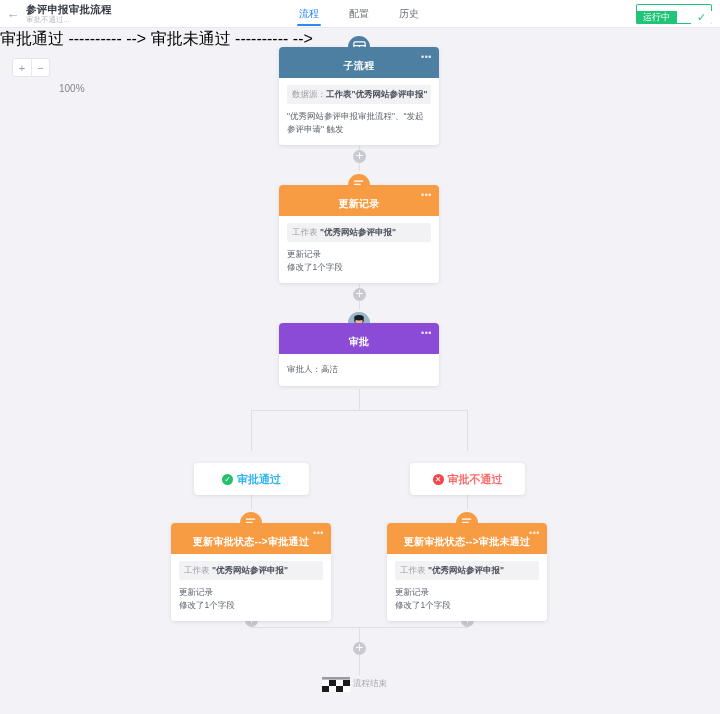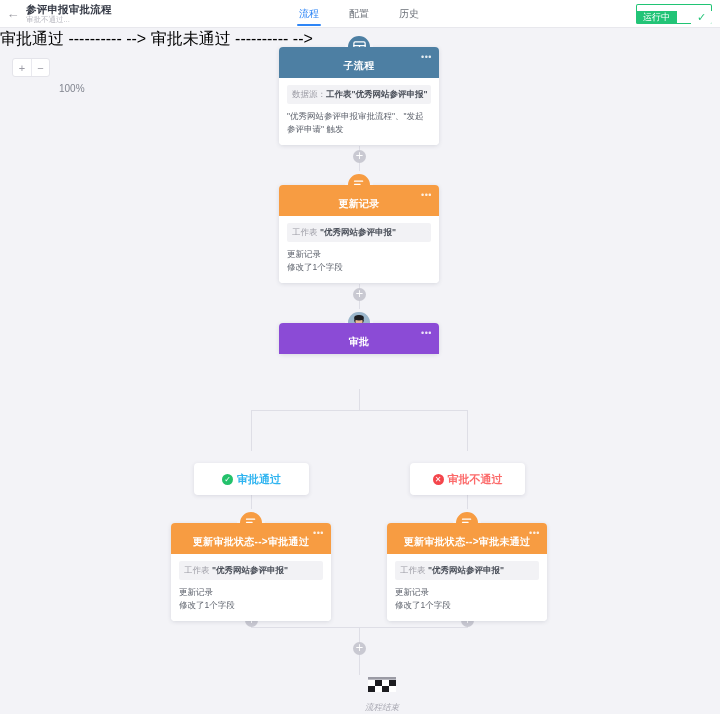--- a/index.html
+++ b/index.html
@@ -149,23 +149,22 @@
   .ic-circle {
     width: 11px; height: 11px; border-radius: 50%; color: #fff;
     font-size: 8px; line-height: 11px; text-align: center;
     font-family: "DejaVu Sans", sans-serif;
   }
   .ic-ok { background: #23c16b; }
   .ic-no { background: #f4454b; }
 
   
   .endnode {
-    position: absolute; display: flex; flex-direction: column; align-items: flex-end;
+    position: absolute; display: flex; align-items: flex-start;
     width: 80px;
-    font-style: italic;
   }
   .flag { width: 34px; height: 24px; }
   .end-label { font-size: 8.5px; color: #a7a7b1; margin-top: 3px; }
 
   
   .avatar-img { width: 100%; height: 100%; display: block; }
 </style>
 </head>
 <body>
 
@@ -273,20 +272,25 @@
         <rect width="32" height="32" fill="#9ab6cc"></rect>
         <circle cx="16" cy="12" r="7" fill="#2a2a2e"></circle>
         <ellipse cx="16" cy="14.5" rx="5.2" ry="5.8" fill="#e7b994"></ellipse>
         <path d="M8 32c0-6 3.6-9.5 8-9.5S24 26 24 32z" fill="#4b6c86"></path>
         <ellipse cx="16" cy="8.5" rx="7" ry="4" fill="#1d1d21"></ellipse>
       </svg>
     </div>
     <div class="node-head" style="background:#8b4bd6;">
       <span class="ttl">审批</span>
       <span class="node-dots">•••</span>
+    </div>
+    <div class="node-body" style="padding-top:9px; padding-bottom:10px;">
+      <div class="plain-line">
+        <span>审批人：</span><span>高洁</span>
+      </div>
     </div>
   </div>
 
   
   <div class="branch-pill b-ok" style="left:194px; top:434px;">
     <span class="ic-circle ic-ok">✓</span>
     <span class="lbl">审批通过</span>
   </div>
   <div class="branch-pill b-no" style="left:410px; top:434px;">
     <span class="ic-circle ic-no">✕</span>

